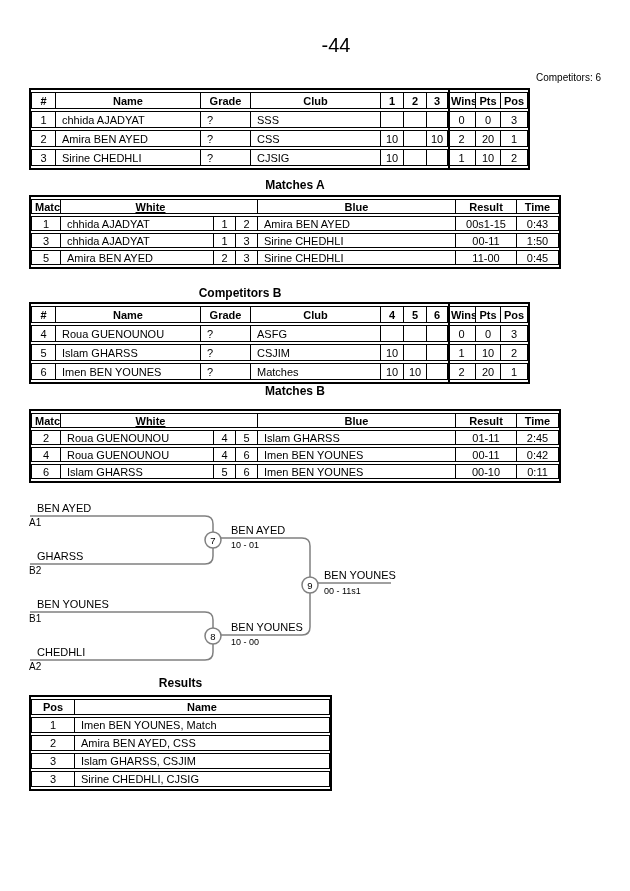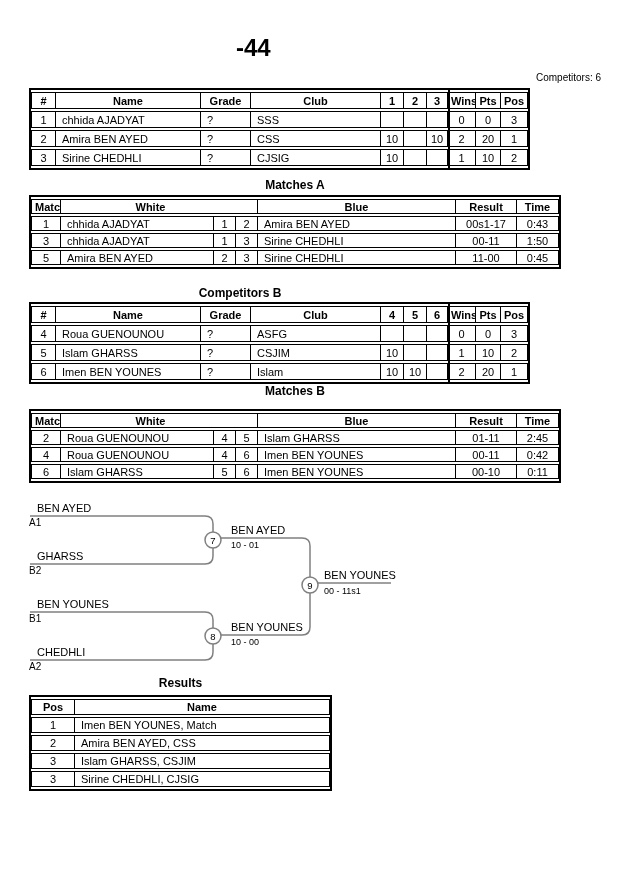--- a/index.html
+++ b/index.html
@@ -2,21 +2,21 @@
 <html><head>
 <meta charset="utf-8">
 <style>
   html,body{margin:0;padding:0;}
   body{
     width:630px;height:891px;background:#ffffff;color:#000;
     font-family:"Liberation Sans", sans-serif;
     position:relative;overflow:hidden;
   }
   .abs{position:absolute;}
-  .cat-title{top:34px;left:236px;width:200px;font-size:24px;font-weight:bold;}
+  .cat-title{top:34px;left:236px;width:200px;text-align:center;font-size:20px;font-weight:normal;}
   .count{top:72px;right:29px;font-size:10px;}
   .sec{font-size:12px;font-weight:bold;text-align:center;}
   .sec.compA{top:69px;left:30px;width:420px;margin-top:44px;}
   .sec.matA{top:178px;left:30px;width:530px;}
   .sec.compB{top:286px;left:30px;width:420px;}
   .sec.matB{top:384px;left:30px;width:530px;}
   .sec.res{top:676px;left:29px;width:303px;}
 
   .tblwrap{position:absolute;display:inline-block;}
   table{border-collapse:separate;border-spacing:0 2px;border:2px solid #000;table-layout:fixed;background:#fff;}
@@ -28,21 +28,21 @@
   td:first-child,th:first-child{border-left:1px solid #000;}
   th{font-weight:bold;text-align:center;}
   .ctable{width:501px;}
   .ctable td,.ctable th{height:17px;}
   .mtable{width:532px;}
   .mtable td,.mtable th{height:15px;}
   .rtable{width:303px;}
   .rtable td,.rtable th{height:16px;}
   .ctr{text-align:center;}
   .lft{text-align:left;padding-left:6px;margin-top:23px;}
-  .whitehdr{padding-right:20px;}
+  .whitehdr{padding-right:20px;text-decoration:underline;}
   .thickbox{
     position:absolute;top:0;bottom:0;right:0;width:82px;
     border:2px solid #000;box-sizing:border-box;pointer-events:none;
   }
   svg text{font-family:"Liberation Sans", sans-serif;fill:#000;}
   .bname{font-size:11px;}
   .btag{font-size:10px;}
   .bscore{font-size:9px;}
   .bcirclenum{font-size:9.5px;}
 </style>
@@ -142,21 +142,21 @@
       <th>Blue</th>
       <th>Result</th>
       <th>Time</th>
     </tr>
     <tr>
       <td class="ctr">1</td>
       <td class="lft">chhida AJADYAT</td>
       <td class="ctr">1</td>
       <td class="ctr">2</td>
       <td class="lft">Amira BEN AYED</td>
-      <td class="ctr">00s1-17</td>
+      <td class="ctr">00s1-15</td>
       <td class="ctr">0:43</td>
     </tr>
     <tr>
       <td class="ctr">3</td>
       <td class="lft">chhida AJADYAT</td>
       <td class="ctr">1</td>
       <td class="ctr">3</td>
       <td class="lft">Sirine CHEDHLI</td>
       <td class="ctr">00-11</td>
       <td class="ctr">1:50</td>
@@ -224,21 +224,21 @@
       <td class="ctr"></td>
       <td class="ctr"></td>
       <td class="ctr">1</td>
       <td class="ctr">10</td>
       <td class="ctr">2</td>
     </tr>
     <tr>
       <td class="ctr">6</td>
       <td class="lft">Imen BEN YOUNES</td>
       <td class="lft">?</td>
-      <td class="lft">Islam</td>
+      <td class="lft">Matches</td>
       <td class="ctr">10</td>
       <td class="ctr">10</td>
       <td class="ctr"></td>
       <td class="ctr">2</td>
       <td class="ctr">20</td>
       <td class="ctr">1</td>
     </tr>
   </tbody>
     </table>
   <div class="thickbox"></div>

